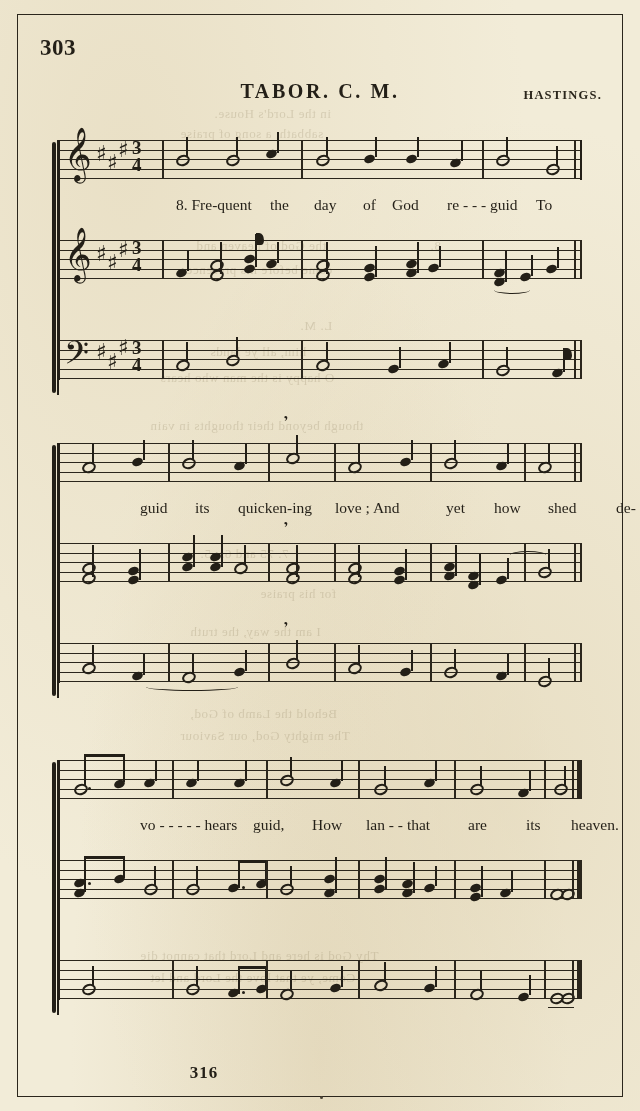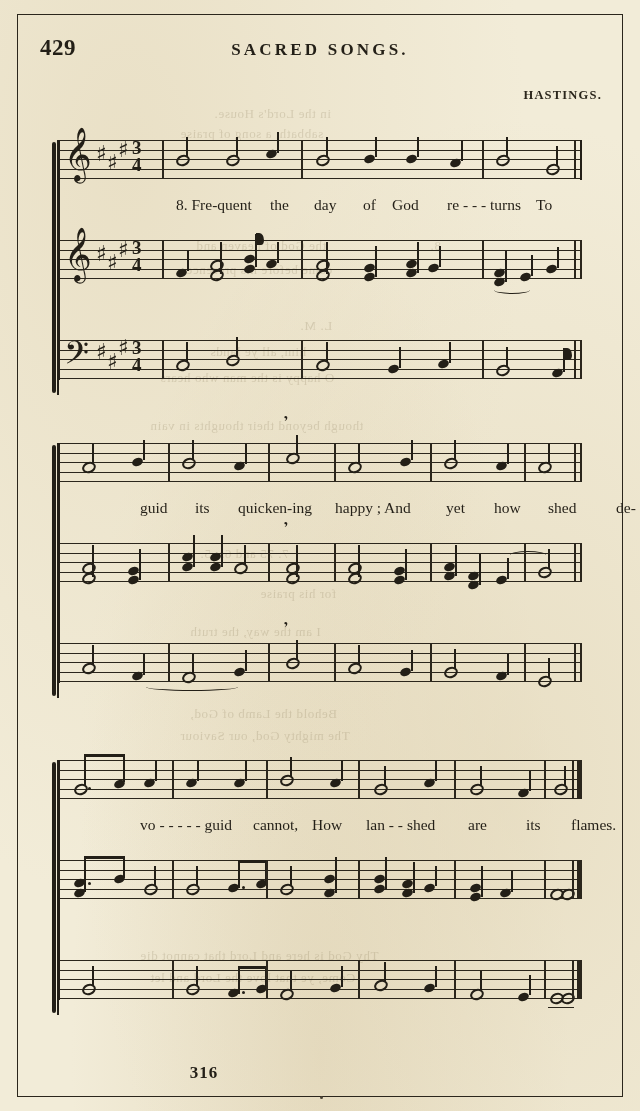--- a/index.html
+++ b/index.html
@@ -299,22 +299,22 @@
       <div class="ghost" style="left: 150px; top: 418px;">though beyond their thoughts in vain</div>
       <div class="ghost" style="left: 200px; top: 546px;">7. 75 and 6s. 5.</div>
       <div class="ghost" style="left: 260px; top: 586px;">for his praise</div>
       <div class="ghost" style="left: 190px; top: 624px;">I am the way, the truth</div>
       <div class="ghost" style="left: 190px; top: 706px;">Behold the Lamb of God,</div>
       <div class="ghost" style="left: 180px; top: 728px;">The mighty God, our Saviour</div>
       <div class="ghost" style="left: 140px; top: 948px;">Thy God is here and Lord that cannot die</div>
       <div class="ghost" style="left: 150px; top: 970px;">Come, ye that love the Lord and let</div>
     </div>
 
-  <div class="page-number">429</div>
-  <div class="running-head">SACRED SONGS.</div>
+  <div class="page-number">303</div>
+  <div class="tune-title">TABOR.  C. M.</div>
   <div class="composer">HASTINGS.</div>
 
   <div class="system" style="top:140px; height:260px;">
     <div class="brace" style="height:255px;"></div>
 
     <div class="stave" style="top:0px;">
       <div class="line l0"></div>
         <div class="line l1"></div>
         <div class="line l2"></div>
         <div class="line l3"></div>
@@ -351,21 +351,21 @@
       <div class="barline" style="left:516px;"></div>
       <div class="barline" style="left:522px;"></div>
     </div>
 
     <div class="lyrics" style="top:56px; left:58px;">
       <span style="left:60px;">8. Fre-quent</span>
       <span style="left:154px;">the</span>
       <span style="left:198px;">day</span>
       <span style="left:247px;">of</span>
       <span style="left:276px;">God</span>
-      <span style="left:331px;">re - - - turns</span>
+      <span style="left:331px;">re - - - guid</span>
       <span style="left:420px;">To</span>
     </div>
 
     <div class="stave" style="top:100px;">
       <div class="line l0"></div>
         <div class="line l1"></div>
         <div class="line l2"></div>
         <div class="line l3"></div>
         <div class="line l4"></div>
       <div class="clef treble" style="left:6px;">𝄞</div>
@@ -486,21 +486,21 @@
       <div class="nh open" style="left:480px; top:19px;"></div>
       <div class="stem" style="left:490px; top:1px; height:20px;"></div>
       <div class="barline" style="left:516px;"></div>
       <div class="barline" style="left:522px;"></div>
     </div>
 
     <div class="lyrics" style="top:56px; left:58px;">
       <span style="left:24px;">guid</span>
       <span style="left:79px;">its</span>
       <span style="left:122px;">quicken-ing</span>
-      <span style="left:219px;">happy ; And</span>
+      <span style="left:219px;">love ; And</span>
       <span style="left:330px;">yet</span>
       <span style="left:378px;">how</span>
       <span style="left:432px;">shed</span>
       <span style="left:500px;">de-</span>
     </div>
 
     <div class="stave" style="top:100px;">
       <div class="line l0"></div>
         <div class="line l1"></div>
         <div class="line l2"></div>
@@ -628,27 +628,27 @@
       <div class="nh" style="left:460px; top:29px;"></div>
       <div class="stem" style="left:471px; top:11px; height:20px;"></div>
       <div class="barline" style="left:486px;"></div>
       <div class="nh open" style="left:496px; top:24px;"></div>
       <div class="stem" style="left:506px; top:6px; height:20px;"></div>
       <div class="barline" style="left:514px;"></div>
       <div class="barline thick" style="left:519px;"></div>
     </div>
 
     <div class="lyrics" style="top:56px; left:58px;">
-      <span style="left:24px;">vo - - - - - guid</span>
-      <span style="left:137px;">cannot,</span>
+      <span style="left:24px;">vo - - - - - hears</span>
+      <span style="left:137px;">guid,</span>
       <span style="left:196px;">How</span>
-      <span style="left:250px;">lan - - shed</span>
+      <span style="left:250px;">lan - - that</span>
       <span style="left:352px;">are</span>
       <span style="left:410px;">its</span>
-      <span style="left:455px;">flames.</span>
+      <span style="left:455px;">heaven.</span>
     </div>
 
     <div class="stave" style="top:100px;">
       <div class="line l0"></div>
         <div class="line l1"></div>
         <div class="line l2"></div>
         <div class="line l3"></div>
         <div class="line l4"></div>
       <div class="beam" style="left:26px; top:-4px; width:40px;"></div>
       <div class="nh" style="left:16px; top:19px;"></div>

